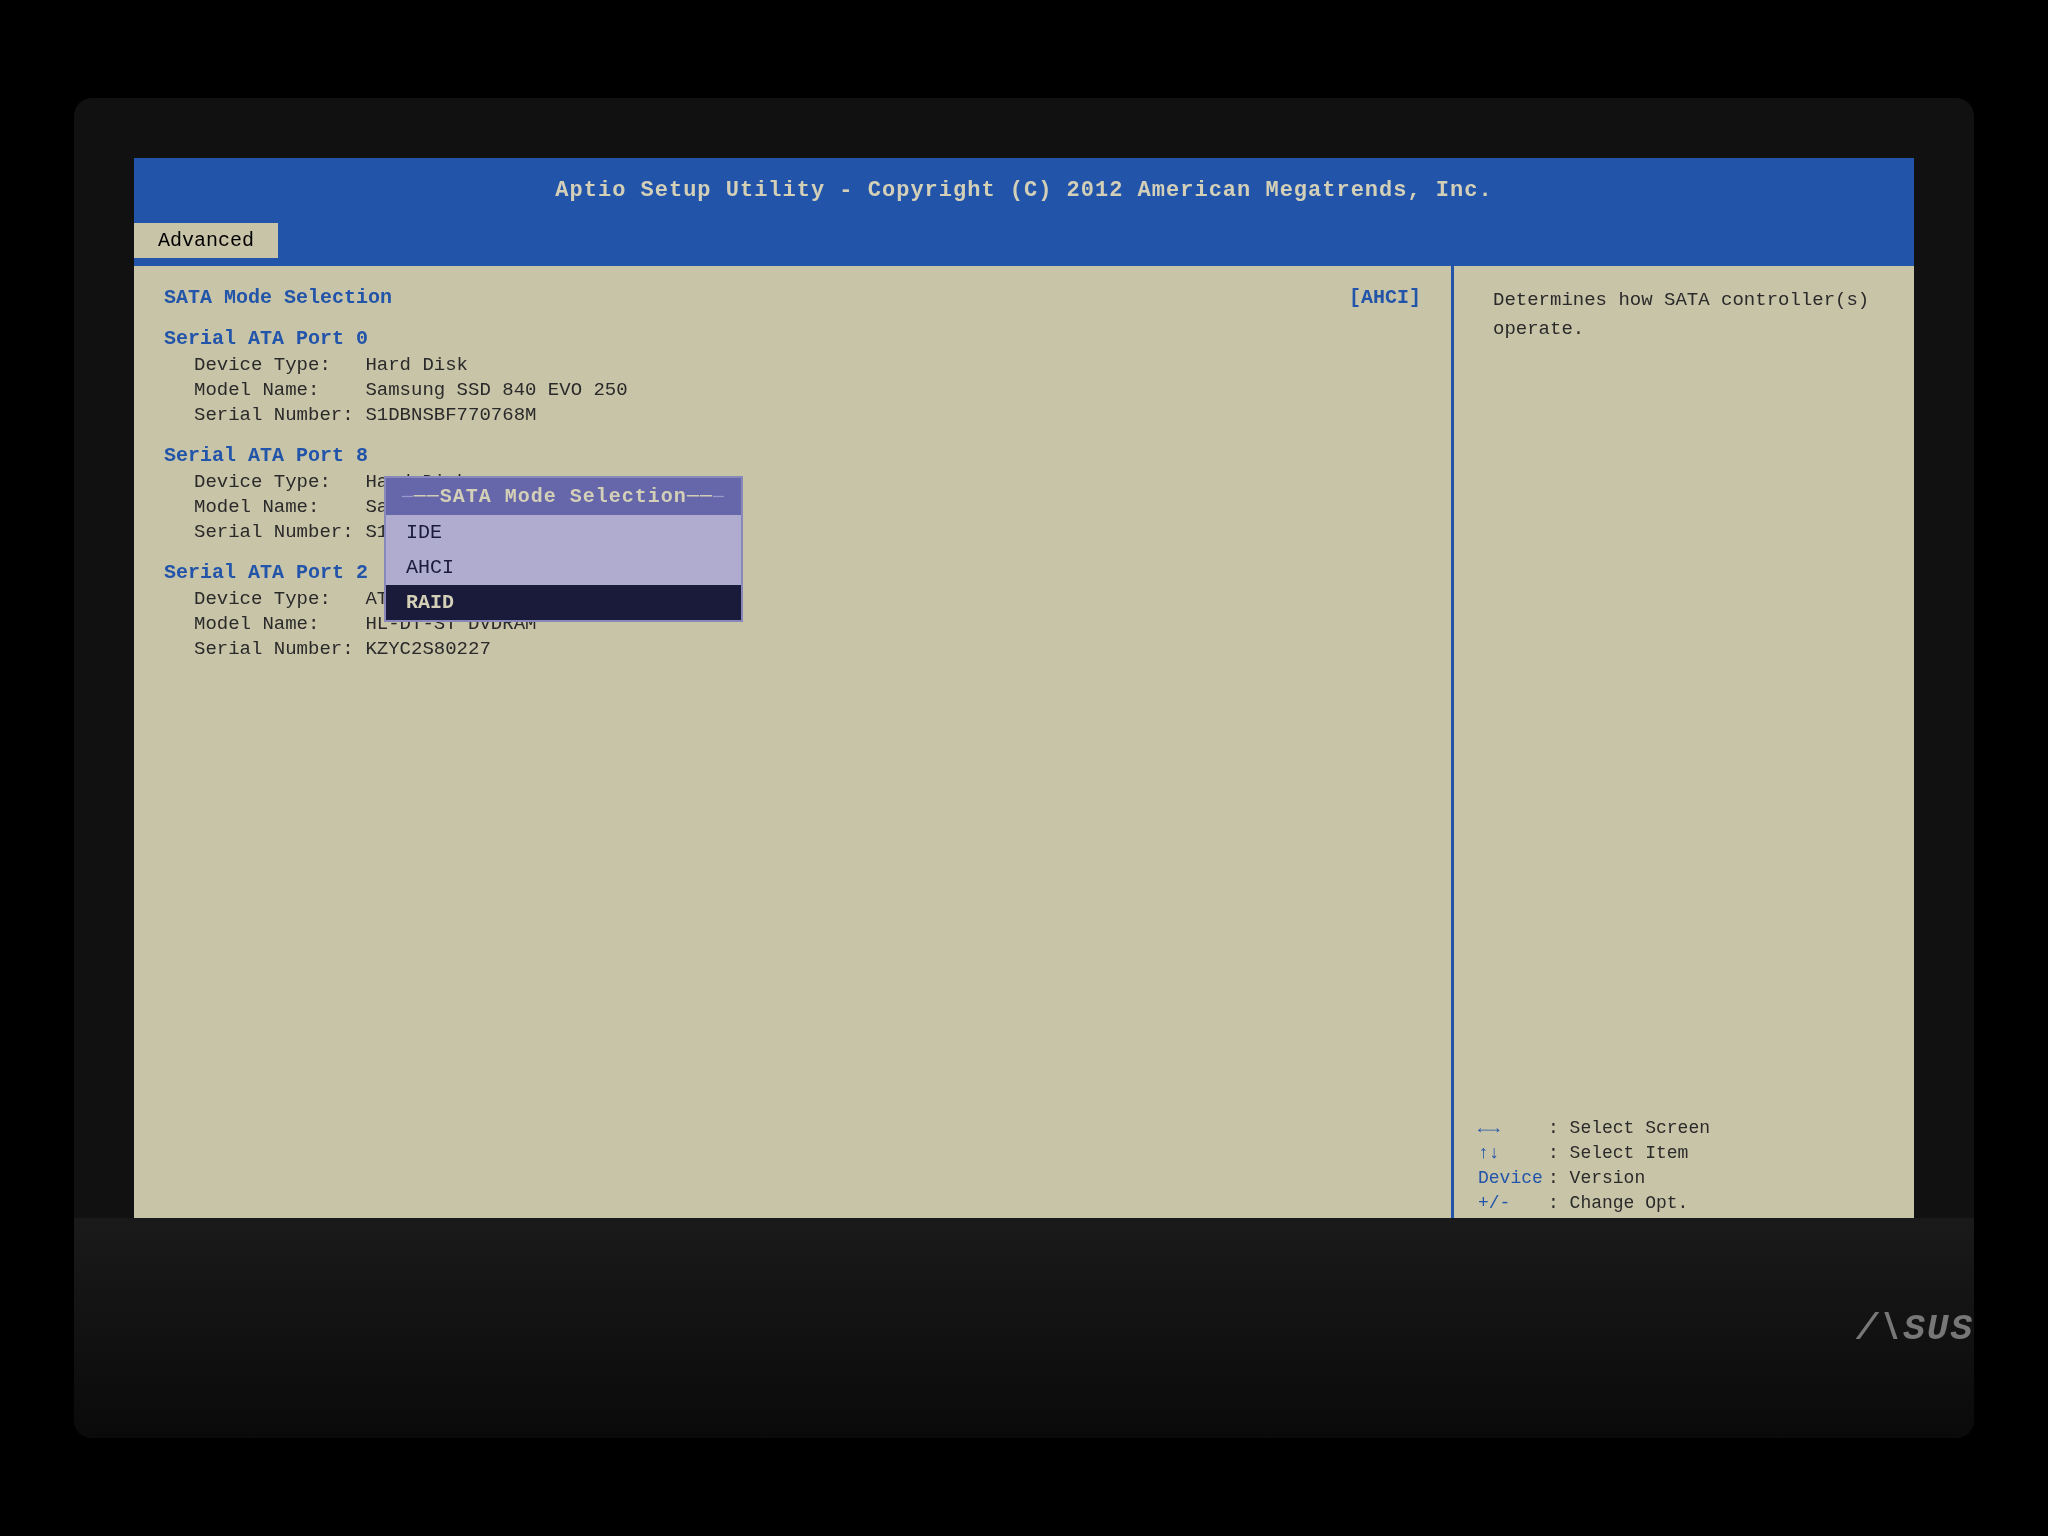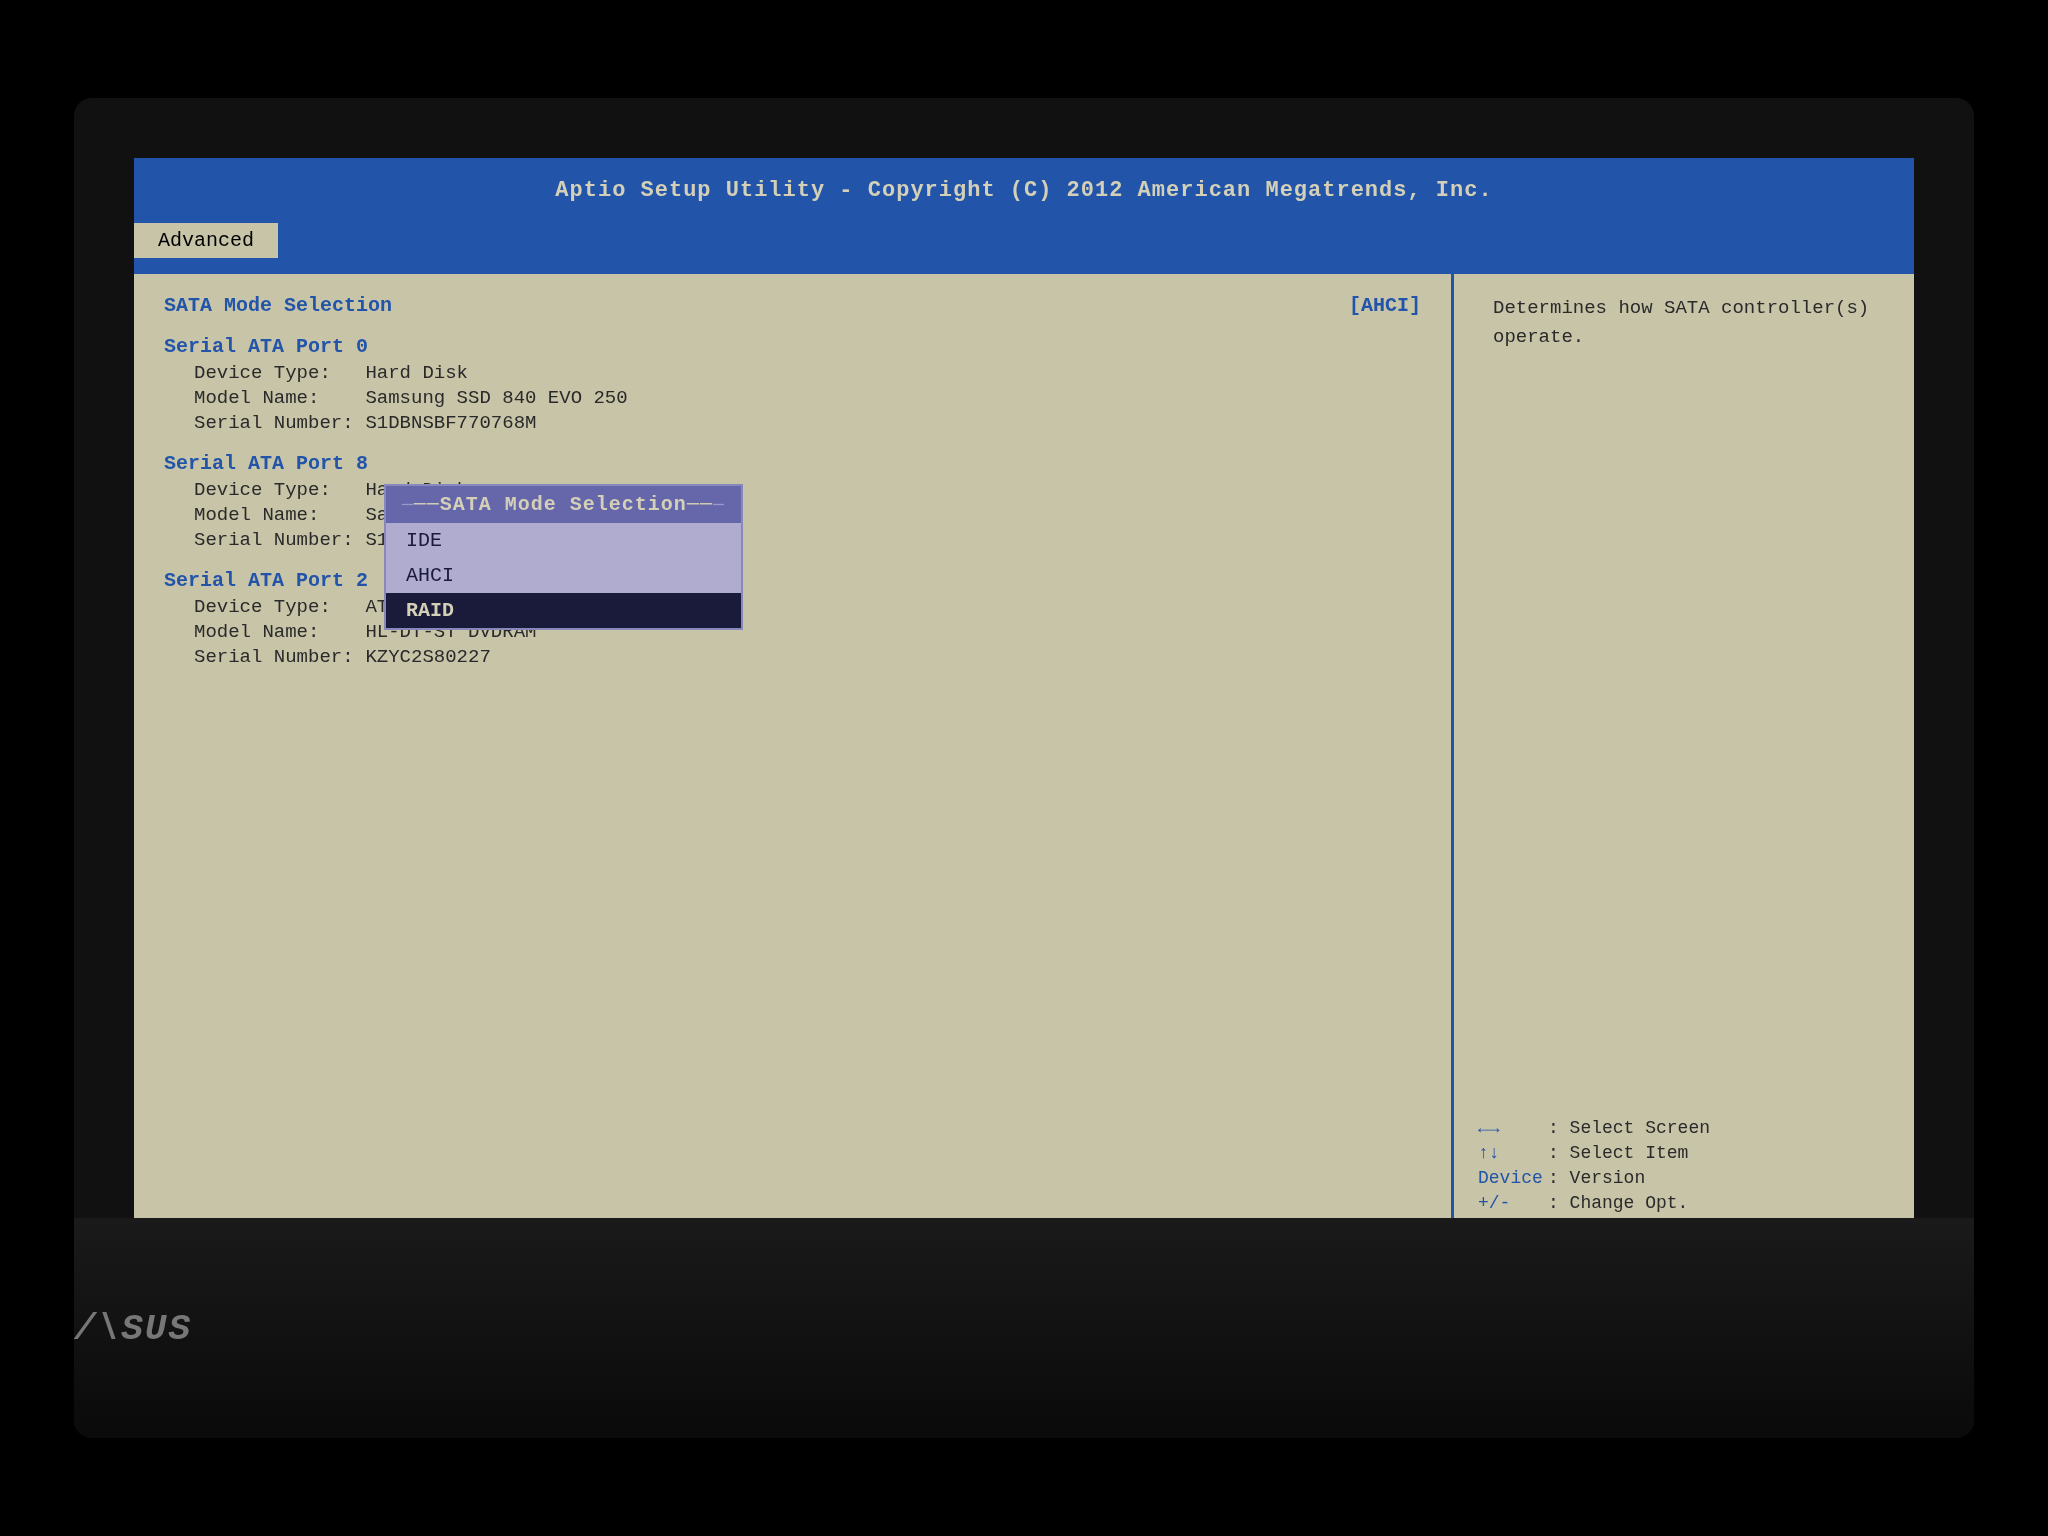--- a/index.html
+++ b/index.html
@@ -40,21 +40,21 @@
       font-size: 22px;
       font-weight: bold;
       letter-spacing: 1px;
       flex-shrink: 0;
     }
     
     .tab-row {
       background: #2255aa;
       display: flex;
       flex-shrink: 0;
-      padding-bottom: 16px;
+      padding-bottom: 8px;
     }
     .tab {
       padding: 6px 24px;
       font-size: 20px;
       color: #d4d0b8;
       cursor: pointer;
     }
     .tab.active {
       background: #c8c4a8;
       color: #000;
@@ -199,21 +199,21 @@
     
     .laptop-bottom {
       position: absolute;
       bottom: 0;
       left: 0;
       right: 0;
       height: 220px;
       background: linear-gradient(to bottom, #1a1a1a, #0a0a0a);
       display: flex;
       align-items: center;
-      justify-content: flex-start;
+      justify-content: flex-end;
       border-radius: 0 0 18px 18px;
     }
     .laptop-logo {
       color: #888;
       font-size: 42px;
       font-style: italic;
       letter-spacing: 4px;
     }
   </style>
 </head>

